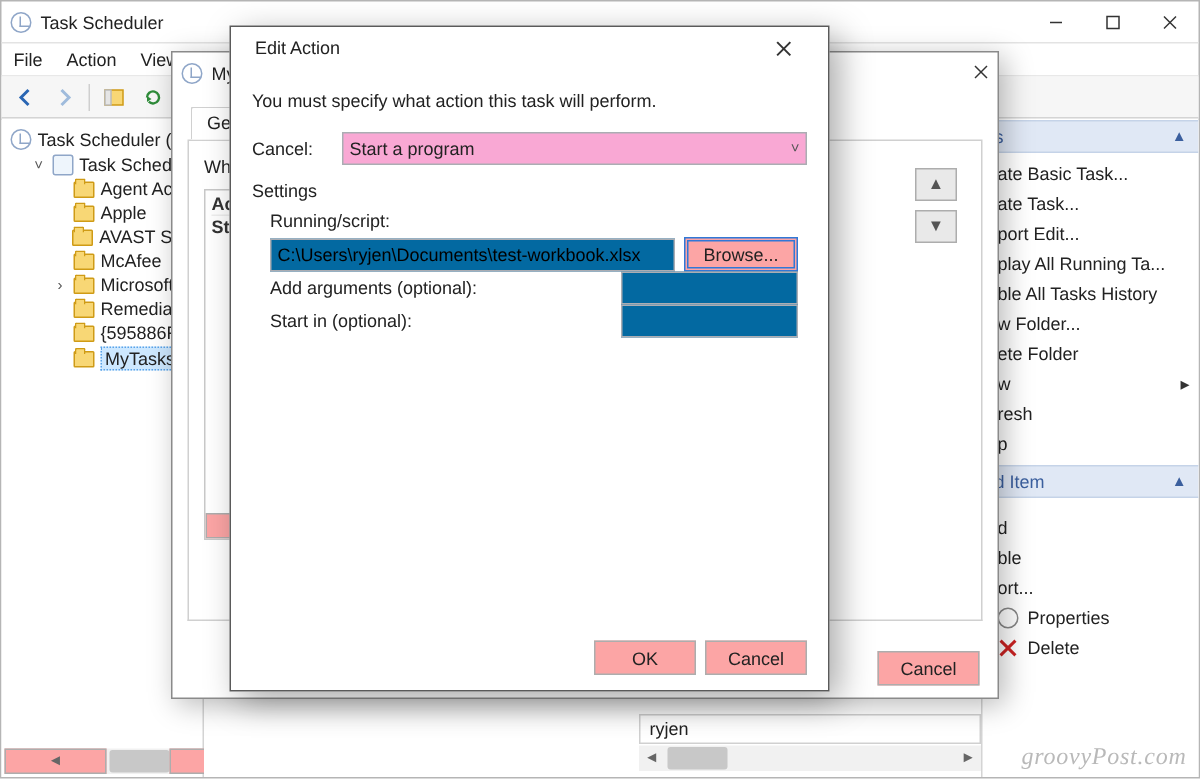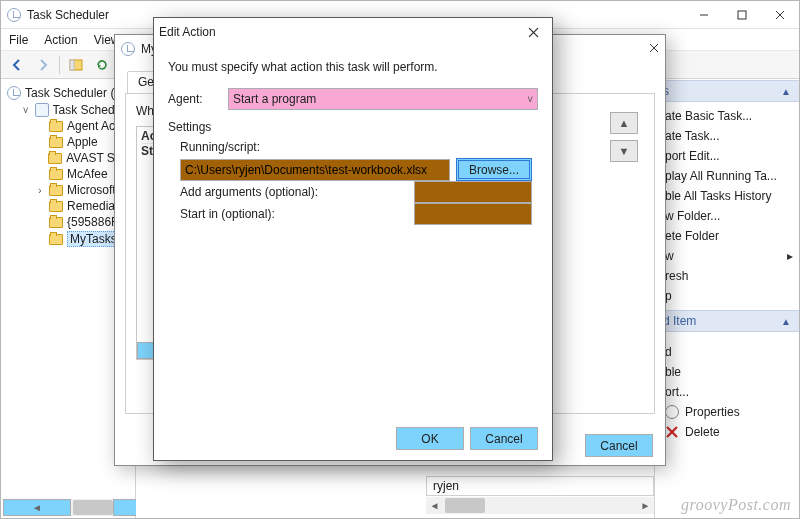--- a/index.html
+++ b/index.html
@@ -56,32 +56,32 @@
   .tab.cut { overflow: hidden; }
   .bg-panel { border: 1px solid #d0d0d0; border-top: none; height: 320px; position: relative; padding: 10px; }
   .bg-list { width: 380px; height: 234px; border: 1px solid #c8c8c8; background: #fff; position: relative; overflow: hidden; padding: 2px 4px; }
   .bg-list .col { font-weight: 700; color: #333; }
   .bg-upd { position: absolute; right: 14px; top: 18px; width: 30px; height: 28px; }
   .bg-upd .ud { width: 28px; height: 22px; border: 1px solid #adadad; background: #e9e9e9; display: flex; align-items: center; justify-content: center; margin-bottom: 6px; font-size: 11px; color: #555; }
   .bg-bot { position: absolute; bottom: 8px; right: 12px; display: flex; gap: 8px; }
 
   
   .edit-dialog { position: absolute; left: 152px; top: 16px; width: 400px; height: 444px; background: #fff; border: 1px solid #5a5a5a; box-shadow: 6px 6px 22px rgba(0,0,0,0.35); }
-  .edit-dialog .dlg-title { height: 28px; display: flex; align-items: center; justify-content: space-between; padding: 0 5px; font-size: 12px; }
+  .edit-dialog .dlg-title { height: 28px; display: flex; align-items: center; justify-content: space-between; padding: 0 16px; font-size: 12px; }
   .edit-dialog .dlg-close { width: 28px; height: 22px; display: flex; align-items: center; justify-content: center; }
   .edit-dialog .dlg-body { padding: 6px 14px 10px; }
   .intro { margin: 8px 0 14px; }
   .row { display: flex; align-items: center; gap: 8px; margin-bottom: 10px; }
   .row label { width: 52px; }
   .combo { flex: 1; height: 22px; border: 1px solid #abadb3; background: #f9a8d4; display: flex; align-items: center; justify-content: space-between; padding: 0 4px; }
   .combo .dd { font-size: 10px; color: #555; }
   .fieldset { border: none; padding: 0; margin: 0 0 8px; }
   .fieldset .inner { padding: 6px 6px 0 12px; }
-  .inline-input { height: 22px; border: 1px solid #abadb3; background: #a16207; padding: 2px 4px; font-size: 12px; }
-  .btn { height: 23px; padding: 0 12px; border: 1px solid #adadad; background: #7dd3fc; font-size: 12px; display: inline-flex; align-items: center; justify-content: center; min-width: 68px; }
+  .inline-input { height: 22px; border: 1px solid #abadb3; background: #0369a1; padding: 2px 4px; font-size: 12px; }
+  .btn { height: 23px; padding: 0 12px; border: 1px solid #adadad; background: #fca5a5; font-size: 12px; display: inline-flex; align-items: center; justify-content: center; min-width: 68px; }
   .btn.focus { border: 1px solid #3078d7; outline: 1px solid #3078d7; outline-offset: -3px; }
   .dlg-buttons { position: absolute; bottom: 10px; right: 14px; display: flex; gap: 6px; }
 
   .prog-row { display: flex; align-items: center; gap: 6px; }
   .prog-row .inline-input { flex: 1; }
   .small-right { display: flex; align-items: center; justify-content: space-between; gap: 10px; }
   .small-right .lab { flex: 1; }
   .small-right .inline-input { width: 118px; }
 
   .watermark { position: absolute; right: 8px; bottom: 4px; font-style: italic; color: #b9b9b9; font-size: 16px; font-family: Georgia, serif; letter-spacing: 0.5px; }
@@ -340,21 +340,21 @@
       <span class="dlg-close">
         <svg width="11" height="11" viewBox="0 0 10 10">
             <line x1="1" y1="1" x2="9" y2="9" stroke="#333" stroke-width="1.2"></line>
             <line x1="9" y1="1" x2="1" y2="9" stroke="#333" stroke-width="1.2"></line>
           </svg>
       </span>
     </div>
     <div class="dlg-body">
       <div class="intro">You must specify what action this task will perform.</div>
       <div class="row">
-        <label>Agent:</label>
+        <label>Cancel:</label>
         <div class="combo">
           <span>Start a program</span>
           <span class="dd">˅</span>
         </div>
       </div>
       <div class="fieldset">
         <span class="legend">Settings</span>
         <div class="inner">
           <div style="margin-bottom:4px;">Running/script:</div>
           <div class="prog-row">

